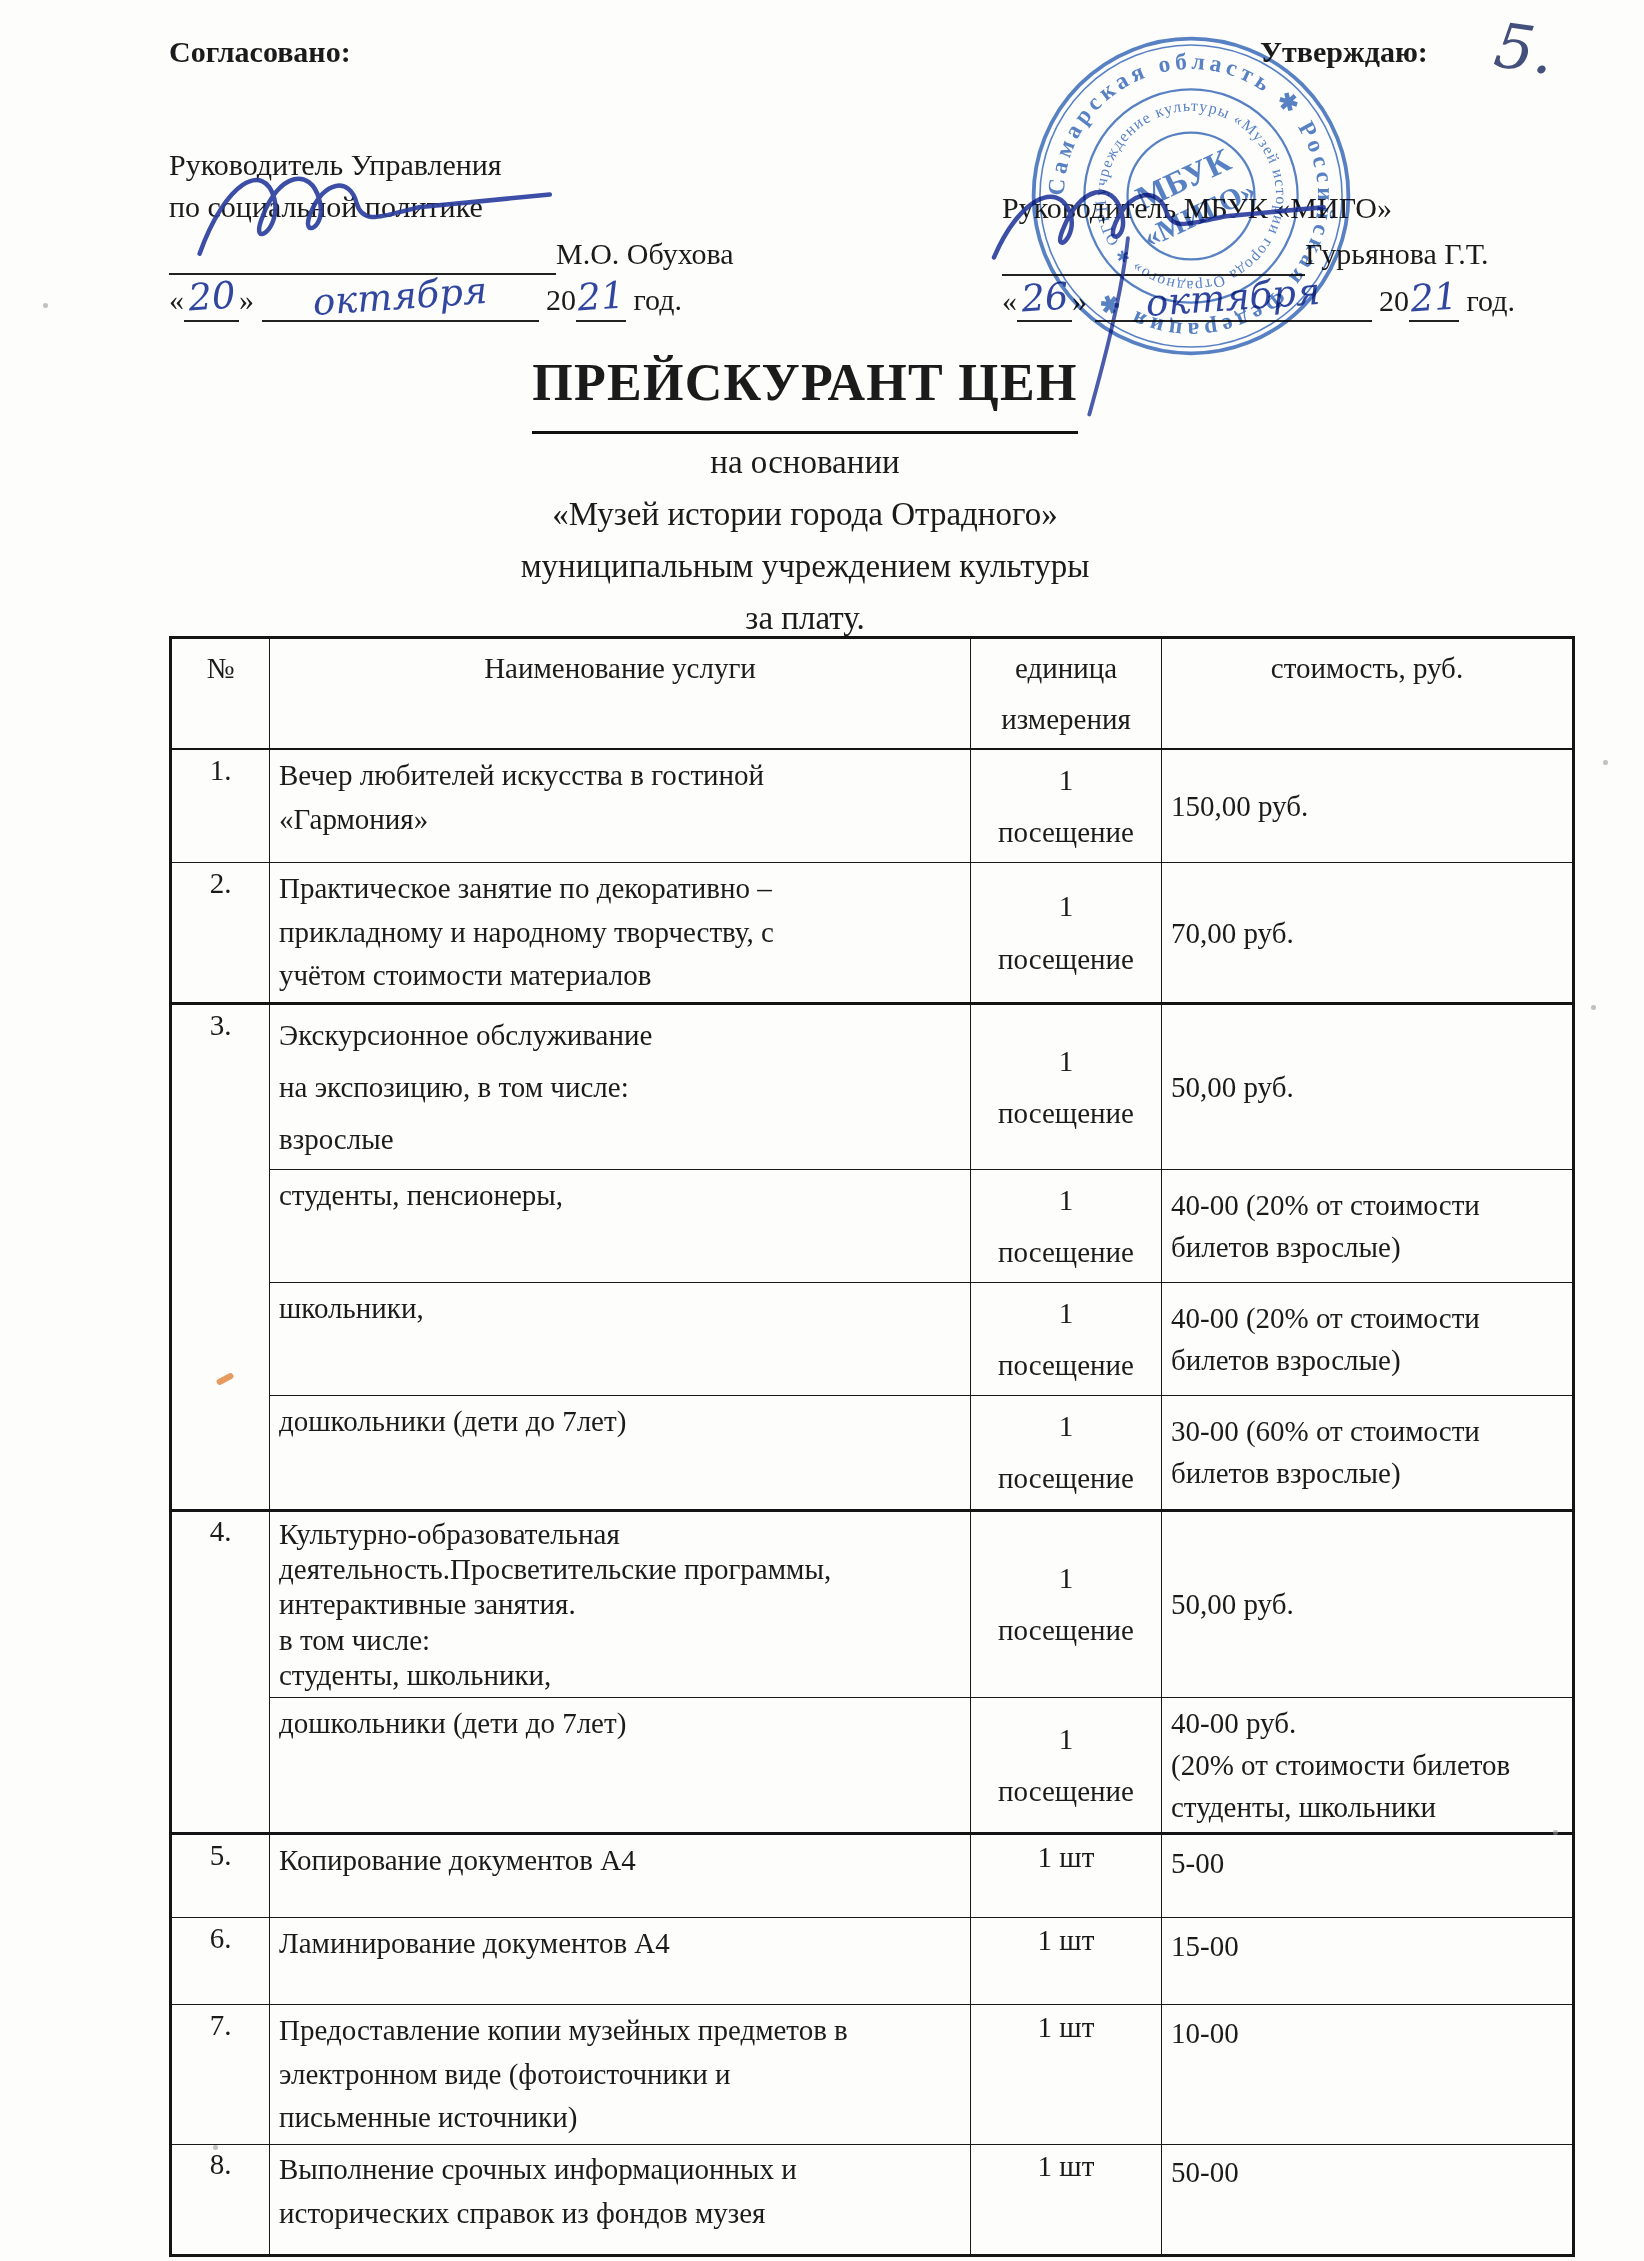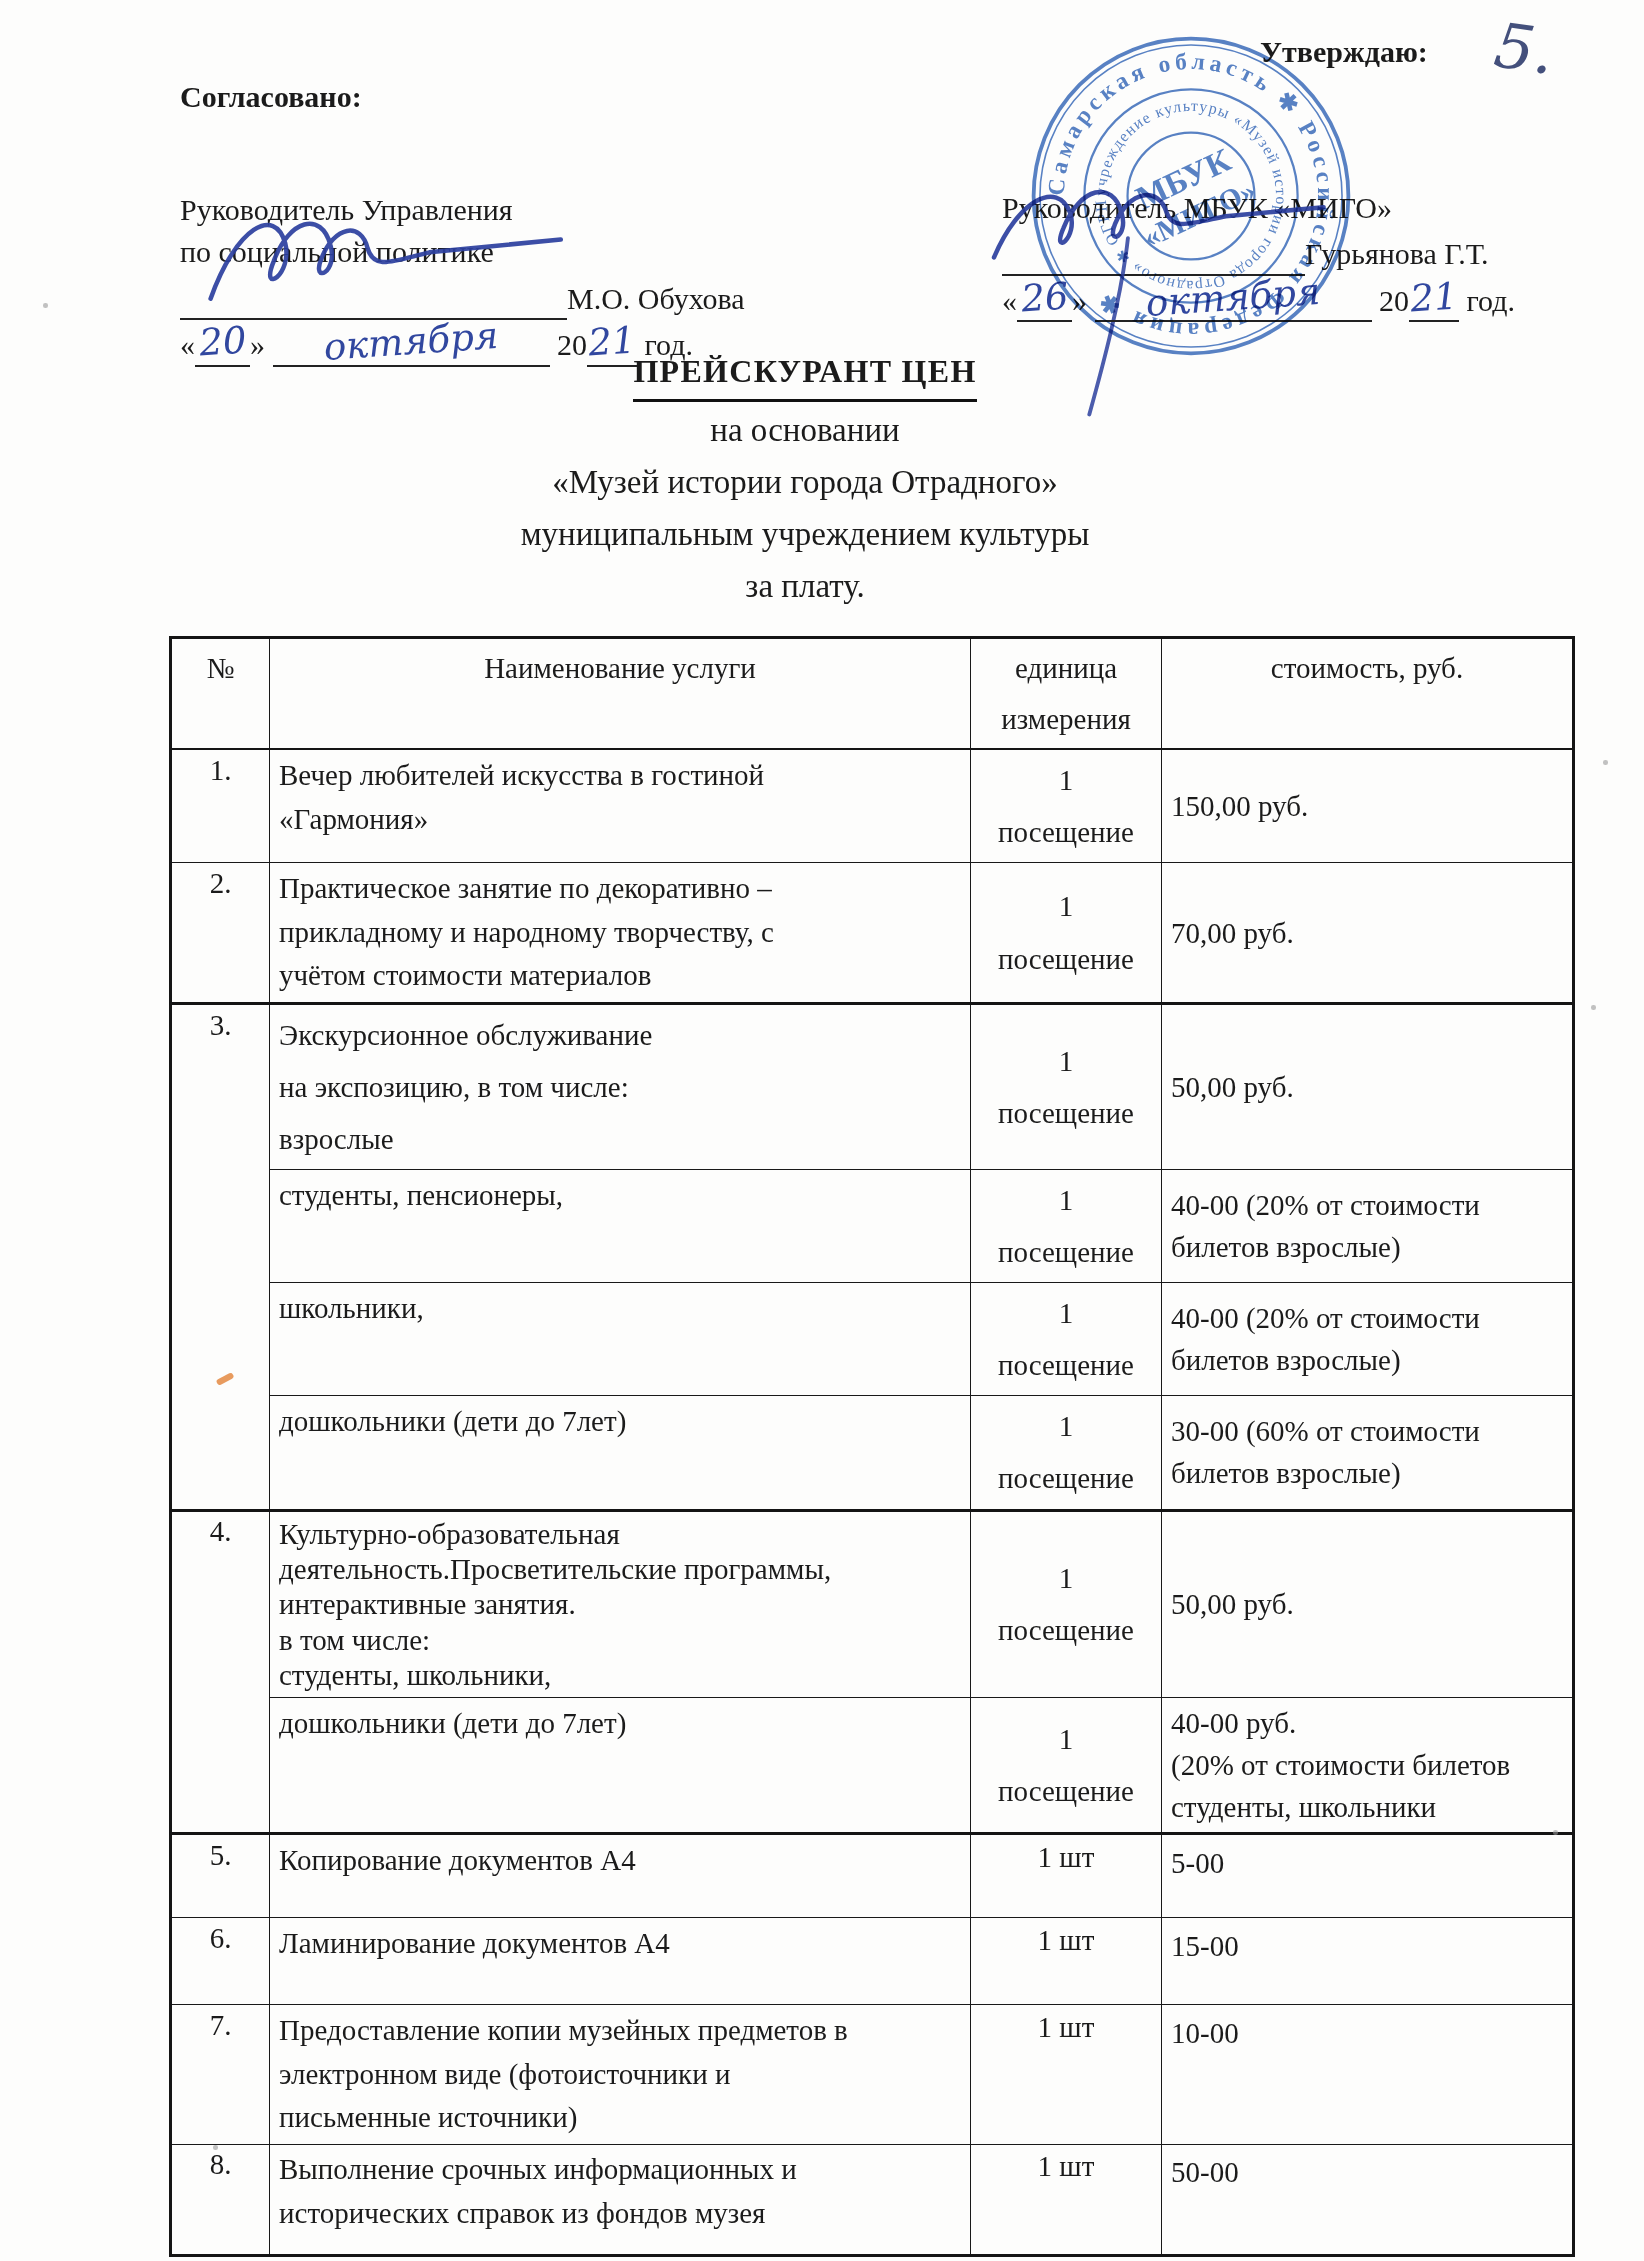--- a/index.html
+++ b/index.html
@@ -11,40 +11,40 @@
     color:#1b1b1b;
     overflow:hidden;
   }
   .bold{font-weight:bold;}
   .hw{
     font-family:"DejaVu Serif",serif;
     font-style:italic;
     color:#31479f;
   }
   
-  .hdr-left{position:absolute;left:180px;top:31px;width:741px;font-size:30px;line-height:1.42;margin-top:45px;}
+  .hdr-left{position:absolute;left:169px;top:31px;width:741px;font-size:30px;line-height:1.42;}
   .hdr-right{position:absolute;left:1002px;top:31px;width:606px;font-size:30px;line-height:1.42;}
   .hdr-title-right{margin-left:258px;}
   .hdr-gap{height:70px;}
   .sig-row{position:relative;margin-top:3.9px;white-space:nowrap;}
   .blank{display:inline-block;border-bottom:2.6px solid #222;height:30px;vertical-align:bottom;position:relative;}
   .blank .over{position:absolute;left:50%;bottom:-3.9px;transform:translateX(-50%) rotate(-4deg);font-size:37px;white-space:nowrap;}
   .day-blank{width:55px;text-align:center;}
   .month-blank{width:277px;}
   .year-blank{width:50px;text-align:center;}
   .sig-blank-l{width:387px;}
   .sig-blank-r{width:303px;}
   .sig-svg{position:absolute;overflow:visible;pointer-events:none;}
   .page-num{position:absolute;left:1495px;top:11.6px;font-size:62px;color:#44507c;transform:rotate(8deg);}
   .stamp{position:absolute;left:1026px;top:31px;width:330px;height:330px;opacity:.8;mix-blend-mode:multiply;}
   .orange-tick{position:absolute;left:216px;top:1376px;width:18px;height:5.8px;background:#e07a2a;opacity:.75;transform:rotate(-28deg);border-radius:2.6px;}
   .speck{position:absolute;width:4.5px;height:4.5px;border-radius:50%;background:#9a9a9a;opacity:.6;}
   
   .title-block{position:absolute;left:161px;top:353px;width:1288px;text-align:center;}
-  .t-main{font-size:32px;font-weight:bold;letter-spacing:1.3px;border-bottom:3.9px solid #111;display:inline-block;padding-bottom:9px;}
+  .t-main{font-size:52px;font-weight:bold;letter-spacing:1.3px;border-bottom:3.9px solid #111;display:inline-block;padding-bottom:19px;}
   .t-sub{font-size:33px;line-height:1.38;margin-top:6.4px;}
   .t-dates{font-size:37px;margin-top:10.3px;border-bottom:3.2px solid #111;display:inline-block;padding-bottom:1.3px;}
   .pre{white-space:pre-line;}
   
   table.price{
     position:absolute;left:169px;top:636px;
     border-collapse:collapse;table-layout:fixed;
     width:1403px;
     font-size:29px;
   }

